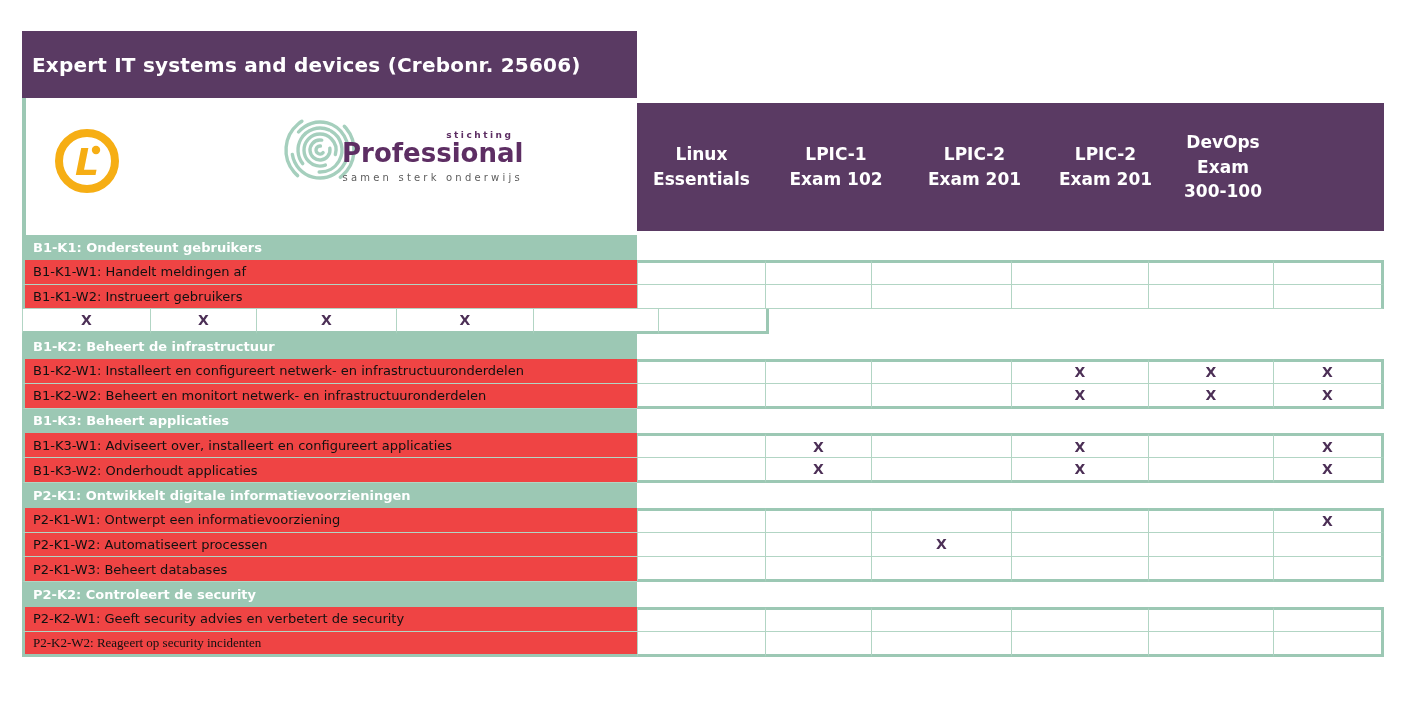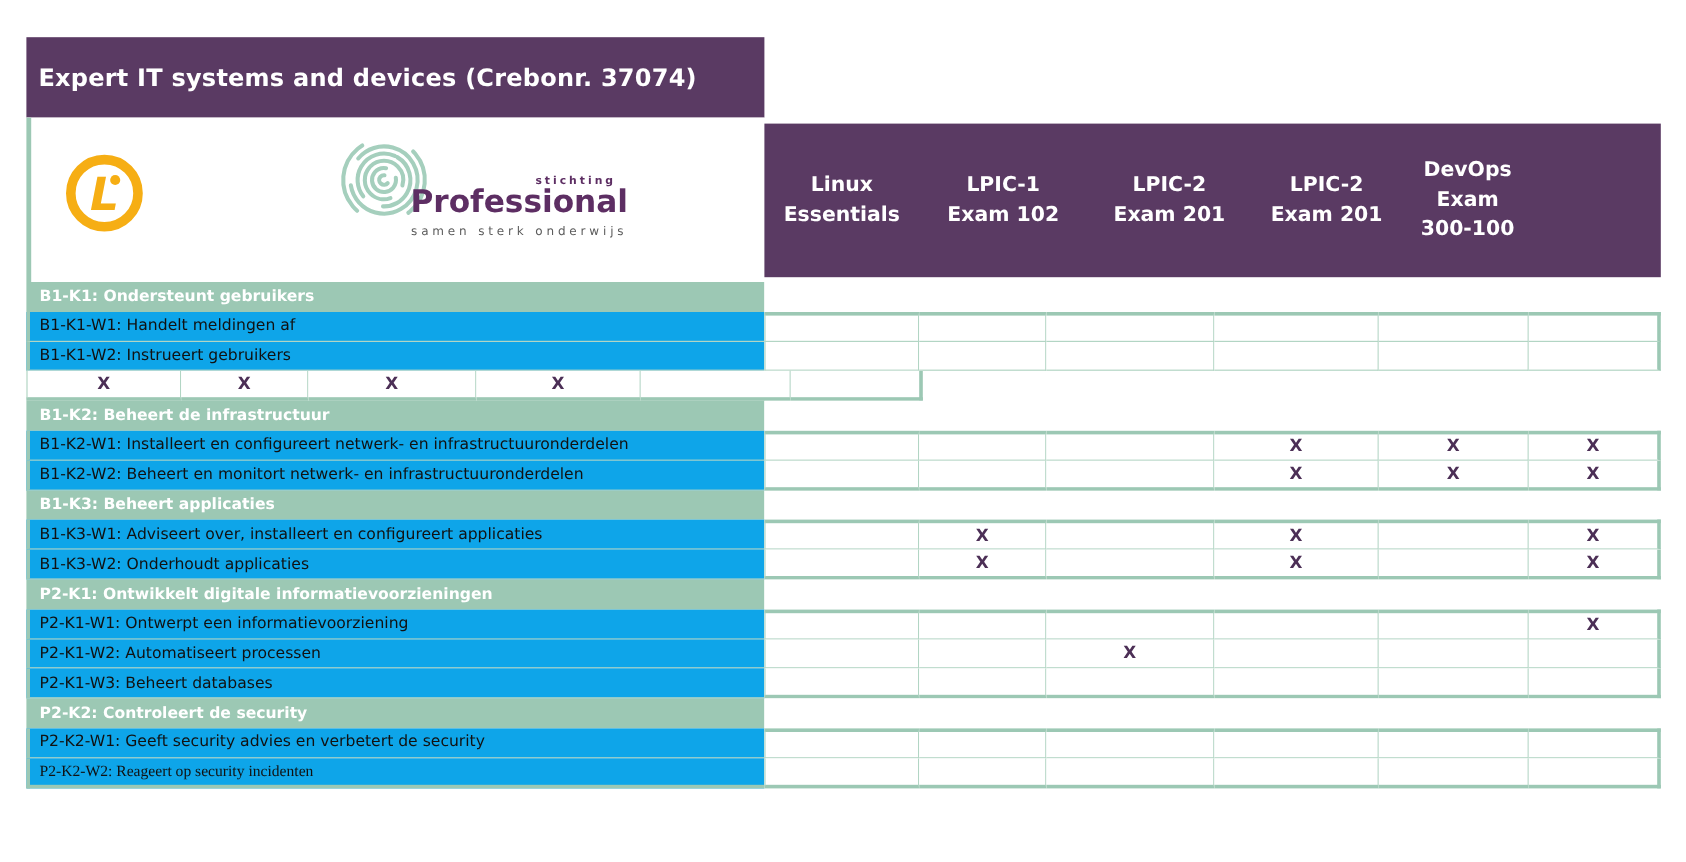--- a/index.html
+++ b/index.html
@@ -17,38 +17,38 @@
   }
 
   
   .logo-panel {
     position:absolute; left:22px; top:98px; width:615px; height:137px;
     background:#ffffff; border-left:4px solid #9cc8b4;
   }
   .lpi-logo { position:absolute; left:28px; top:30px; display:flex; align-items:center; gap:15px; }
   .lpi-text { font-size:16px; color:#2e2e2e; line-height:1.32; }
   .pk-logo { position:absolute; left:256px; top:10px; display:flex; }
-  .pk-text { margin-left:-16px; margin-top:38px; }
+  .pk-text { margin-left:-16px; margin-top:22px; }
   .pk-sup { font-size:9px; letter-spacing:2.5px; color:#5d2e63; text-align:right; padding-right:10px; font-weight:bold; }
   .pk-name { font-size:26px; font-weight:bold; color:#5d2e63; line-height:1.05; }
   .pk-tag { font-size:10px; letter-spacing:3.2px; color:#5c5c5c; text-align:center; margin-top:5px; }
 
   
   .col-headers {
     position:absolute; left:637px; top:103px; width:747px; height:128px;
     background:#5a3a63; display:flex; align-items:center;
     color:#ffffff; font-weight:bold; font-size:17px; text-align:center;
   }
   .col-h { padding:0 14px; line-height:1.45; }
 
   
   .table { position:absolute; left:22px; top:235px; width:1362px; }
   .row { display:flex; height:24.8px; }
   .cell-left {
-    width:615px; background:#0ea5e9; display:flex; align-items:center;
+    width:615px; background:#ef4444; display:flex; align-items:center;
     padding-left:8px; font-size:13px; color:#111111;
     border-left:3px solid #9cc8b4; border-bottom:1px solid #b2d5c4;
   }
   .row.section .cell-left {
     background:#9cc8b4; color:#ffffff; font-weight:bold;
     border-left:none; border-bottom:none; padding-left:11px; font-size:13px;
   }
   .section-spacer { flex:1; background:#ffffff; }
   .mark-cell {
     background:#ffffff; display:flex; align-items:center; justify-content:center;
@@ -60,21 +60,21 @@
   .row.wfirst .mark-cell { border-top:3px solid #9cc8b4; }
   .row.wlast  .mark-cell { border-bottom:3px solid #9cc8b4; }
   .row.tlast  .cell-left { border-bottom:3px solid #9cc8b4;font-family:Liberation Serif, serif; }
 </style>
 </head>
 <body>
 
 <div class="canvas">
 
   <div class="title-bar">
-    <span>Expert IT systems and devices (Crebonr. 37074)</span>
+    <span>Expert IT systems and devices (Crebonr. 25606)</span>
   </div>
 
   <div class="logo-panel">
 
     <div class="lpi-logo">
       <svg width="66" height="66" viewBox="0 0 66 66">
         <circle cx="33" cy="33" r="28" fill="none" stroke="#f6ae14" stroke-width="8"></circle>
         <text x="21" y="47" font-size="38" font-weight="bold" font-style="italic" fill="#f6ae14">L</text>
         <circle cx="42" cy="22" r="4.2" fill="#f6ae14"></circle>
       </svg>

